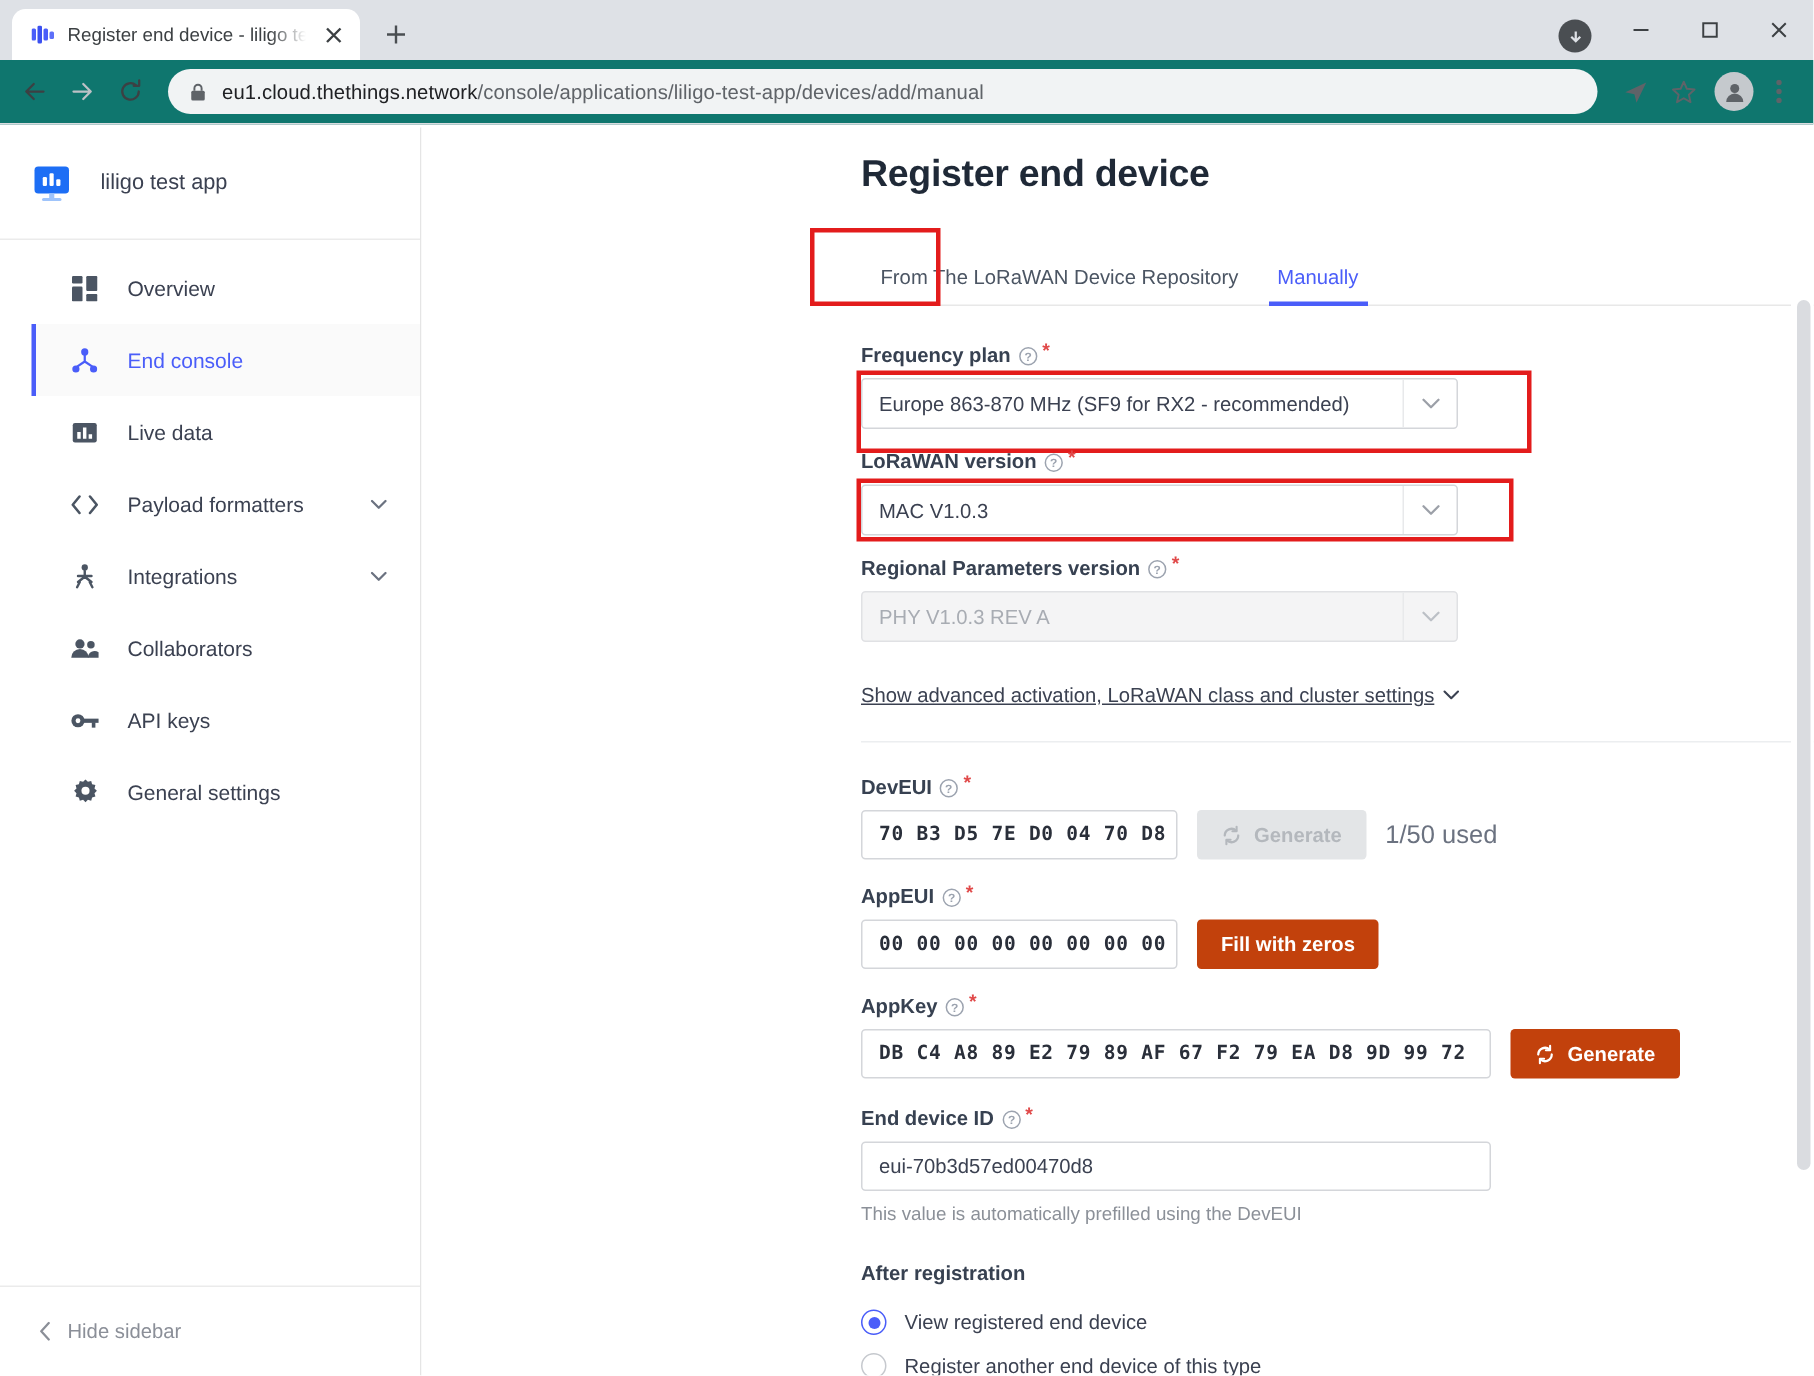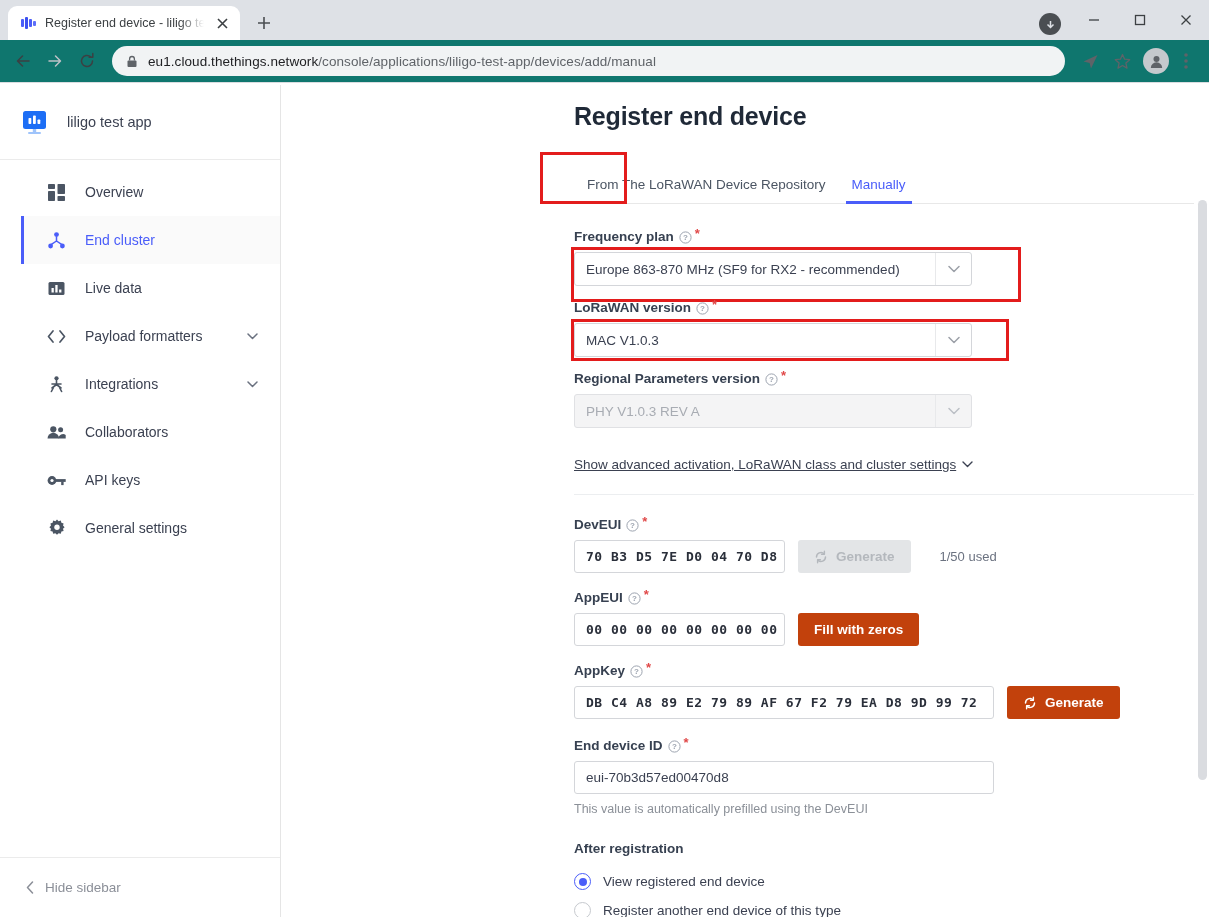--- a/index.html
+++ b/index.html
@@ -221,21 +221,21 @@
   .btn {
     height: 33px; border-radius: 3px; border: none;
     font-size: 13.5px; font-weight: 700; color: #fff;
     display: inline-flex; align-items: center; justify-content: center;
     gap: 8px; padding: 0 16px; background: #c2410c;
     font-family: "Liberation Sans", sans-serif;
   }
   .btn.disabled { background: #e3e5e7; color: #b4b8bd; }
   .btn-ico { width: 14px; height: 14px; display: inline-flex; }
 
-  .used-text { font-size: 13px; color: #6b7280; line-height: 33px; margin-left: 16px; }
+  .used-text { font-size: 17px; color: #6b7280; line-height: 33px; }
 
   .textinput {
     height: 33px; border: 1px solid #d4d6da; border-radius: 3px;
     display: flex; align-items: center; background: #fff;
     font-size: 13.5px; color: #3b4151; padding: 0 11px; width: 420px;
   }
   .hint { font-size: 12.5px; color: #8b9098; margin-top: 8px; }
 
   .section-title {
     font-size: 13.5px; font-weight: 700; color: #374151;
@@ -402,21 +402,21 @@
 
         <div class="sb-item active">
           <span class="sb-ico">
             <svg width="17" height="17" viewBox="0 0 17 17">
               <circle cx="8.5" cy="2.6" r="2.4" fill="#4a5df9"></circle>
               <circle cx="2.6" cy="14" r="2.4" fill="#4a5df9"></circle>
               <circle cx="14.4" cy="14" r="2.4" fill="#4a5df9"></circle>
               <path d="M8.5 4.5 V9 M8.5 9 L3.4 12.4 M8.5 9 L13.6 12.4" stroke="#4a5df9" stroke-width="1.5" fill="none"></path>
             </svg>
           </span>
-          <span class="sb-label">End cluster</span>
+          <span class="sb-label">End console</span>
         </div>
 
         <div class="sb-item">
           <span class="sb-ico">
             <svg width="17" height="17" viewBox="0 0 17 17">
               <rect x="0.5" y="2" width="16" height="13" rx="1.5" fill="#4b5563"></rect>
               <rect x="3.5" y="8" width="2.3" height="4.5" fill="#fff"></rect>
               <rect x="7.3" y="5" width="2.3" height="7.5" fill="#fff"></rect>
               <rect x="11.1" y="9.5" width="2.3" height="3" fill="#fff"></rect>
             </svg>

